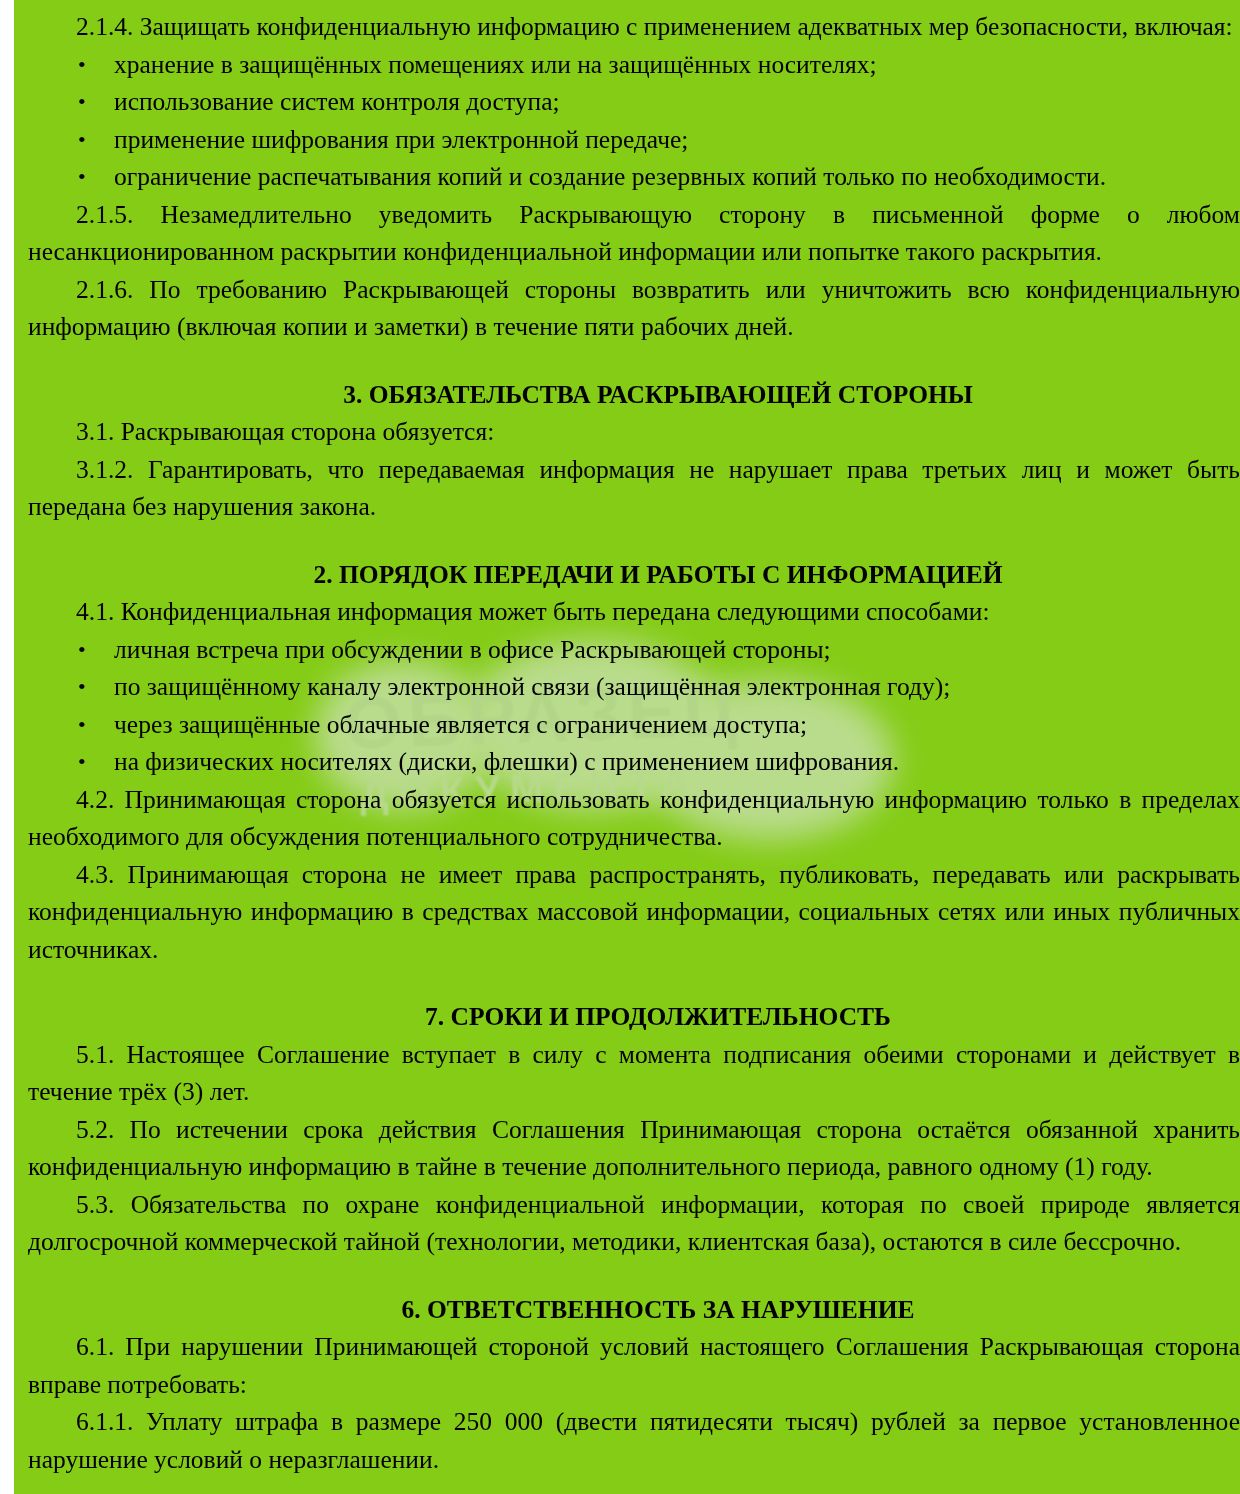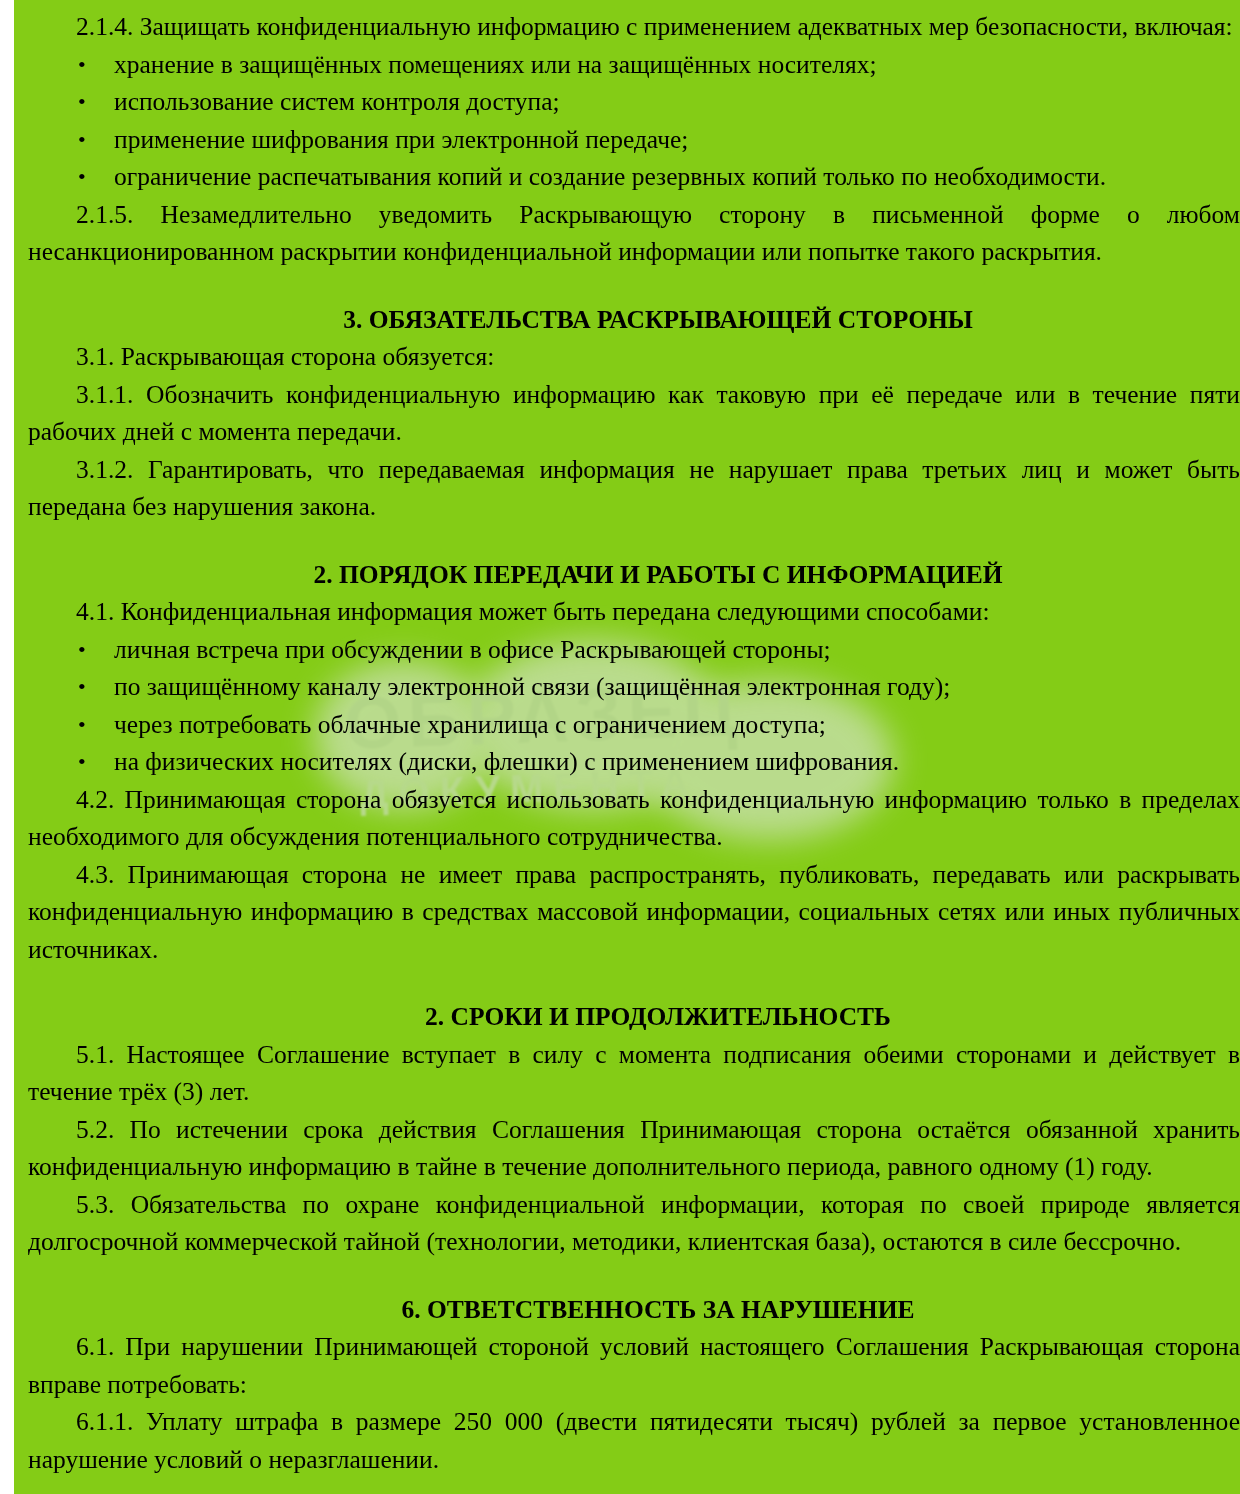--- a/index.html
+++ b/index.html
@@ -125,45 +125,45 @@
     <p class="para">2.1.4. Защищать конфиденциальную информацию с применением адекватных мер безопасности, включая:</p>
 
     <ul class="bullets">
       <li><span class="bullet-dot">•</span><span>хранение в защищённых помещениях или на защищённых носителях;</span></li>
       <li><span class="bullet-dot">•</span><span>использование систем контроля доступа;</span></li>
       <li><span class="bullet-dot">•</span><span>применение шифрования при электронной передаче;</span></li>
       <li><span class="bullet-dot">•</span><span>ограничение распечатывания копий и создание резервных копий только по необходимости.</span></li>
     </ul>
 
     <p class="para">2.1.5. Незамедлительно уведомить Раскрывающую сторону в письменной форме о любом несанкционированном раскрытии конфиденциальной информации или попытке такого раскрытия.</p>
+    <p class="para">2.1.6. По требованию Раскрывающей стороны возвратить или уничтожить всю конфиденциальную информацию (включая копии и заметки) в течение пяти рабочих дней.</p>
 
     <div class="spacer-md"></div>
     <h2 class="heading">3. ОБЯЗАТЕЛЬСТВА РАСКРЫВАЮЩЕЙ СТОРОНЫ</h2>
 
     <p class="para">3.1. Раскрывающая сторона обязуется:</p>
-    <p class="para">3.1.1. Обозначить конфиденциальную информацию как таковую при её передаче или в течение пяти рабочих дней с момента передачи.</p>
     <p class="para">3.1.2. Гарантировать, что передаваемая информация не нарушает права третьих лиц и может быть передана без нарушения закона.</p>
 
     <div class="spacer-md"></div>
     <h2 class="heading">2. ПОРЯДОК ПЕРЕДАЧИ И РАБОТЫ С ИНФОРМАЦИЕЙ</h2>
 
     <p class="para">4.1. Конфиденциальная информация может быть передана следующими способами:</p>
 
     <ul class="bullets">
       <li><span class="bullet-dot">•</span><span>личная встреча при обсуждении в офисе Раскрывающей стороны;</span></li>
       <li><span class="bullet-dot">•</span><span>по защищённому каналу электронной связи (защищённая электронная году);</span></li>
-      <li><span class="bullet-dot">•</span><span>через потребовать облачные хранилища с ограничением доступа;</span></li>
+      <li><span class="bullet-dot">•</span><span>через защищённые облачные является с ограничением доступа;</span></li>
       <li><span class="bullet-dot">•</span><span>на физических носителях (диски, флешки) с применением шифрования.</span></li>
     </ul>
 
     <p class="para">4.2. Принимающая сторона обязуется использовать конфиденциальную информацию только в пределах необходимого для обсуждения потенциального сотрудничества.</p>
     <p class="para">4.3. Принимающая сторона не имеет права распространять, публиковать, передавать или раскрывать конфиденциальную информацию в средствах массовой информации, социальных сетях или иных публичных источниках.</p>
 
     <div class="spacer-md"></div>
-    <h2 class="heading">2. СРОКИ И ПРОДОЛЖИТЕЛЬНОСТЬ</h2>
+    <h2 class="heading">7. СРОКИ И ПРОДОЛЖИТЕЛЬНОСТЬ</h2>
 
     <p class="para">5.1. Настоящее Соглашение вступает в силу с момента подписания обеими сторонами и действует в течение трёх (3) лет.</p>
     <p class="para">5.2. По истечении срока действия Соглашения Принимающая сторона остаётся обязанной хранить конфиденциальную информацию в тайне в течение дополнительного периода, равного одному (1) году.</p>
     <p class="para">5.3. Обязательства по охране конфиденциальной информации, которая по своей природе является долгосрочной коммерческой тайной (технологии, методики, клиентская база), остаются в силе бессрочно.</p>
 
     <div class="spacer-md"></div>
     <h2 class="heading">6. ОТВЕТСТВЕННОСТЬ ЗА НАРУШЕНИЕ</h2>
 
     <p class="para">6.1. При нарушении Принимающей стороной условий настоящего Соглашения Раскрывающая сторона вправе потребовать:</p>
     <p class="para">6.1.1. Уплату штрафа в размере 250 000 (двести пятидесяти тысяч) рублей за первое установленное нарушение условий о неразглашении.</p>

